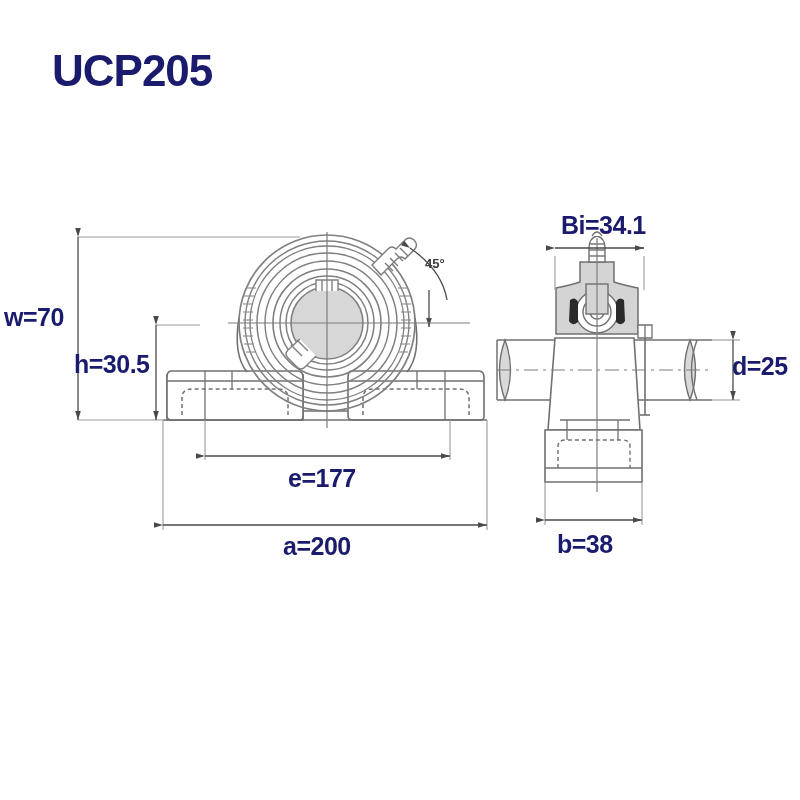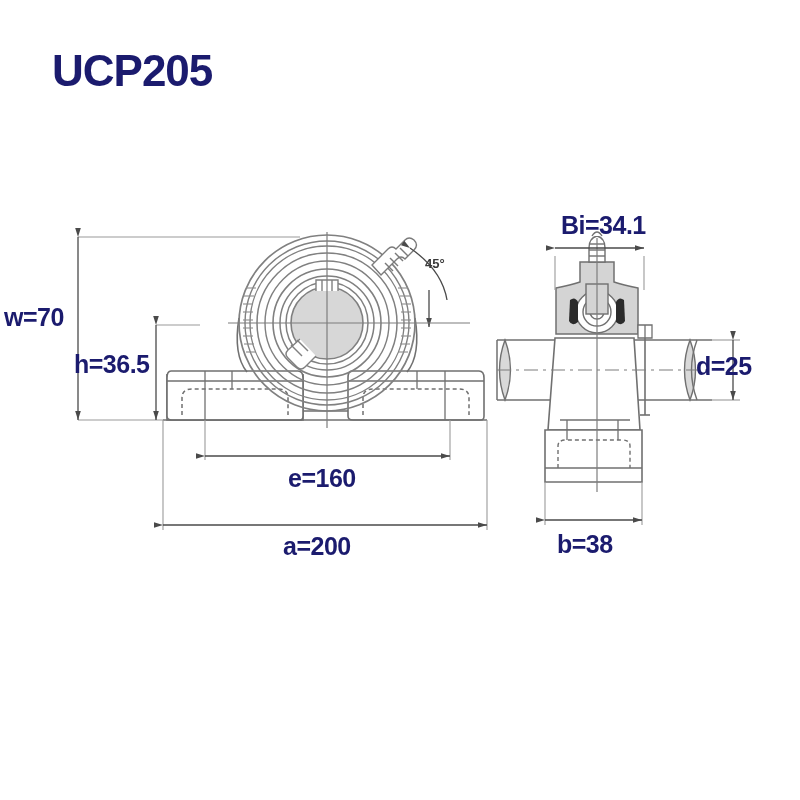--- a/index.html
+++ b/index.html
@@ -41,21 +41,21 @@
     top: 607px;
     font-size: 38px;
     letter-spacing: 0px;
   }
   .dim-label { font-size: 25px; text-align: center; }
   #label-w  { left: 4px;   top: 303px; }
   #label-h  { left: 74px;  top: 350px; }
   #label-e  { left: 288px; top: 464px; }
   #label-a  { left: 283px; top: 532px; }
   #label-bi { left: 561px; top: 211px; }
-  #label-d  { left: 696px; top: 352px; }
+  #label-d  { left: 732px; top: 352px; }
   #label-b  { left: 557px; top: 530px; }
   #label-45 { left: 425px; top: 256px; font-size: 13px; letter-spacing: 0; }
   svg { position: absolute; left: 0; top: 0; }
 </style>
 </head>
 <body>
 
 <div id="sheet">
 
   <svg width="800" height="800" viewBox="0 0 800 800">
@@ -273,22 +273,22 @@
       </g>
       <g stroke="#4a4a4a" stroke-width="1.3">
         <line x1="545" y1="520" x2="642" y2="520" marker-start="url(#arrL)" marker-end="url(#arrR)"></line>
       </g>
     </g>
   </svg>
 
   <div class="txt" id="title-text">UCP205</div>
 
   <div class="txt dim-label" id="label-w">w=70</div>
-  <div class="txt dim-label" id="label-h">h=36.5</div>
-  <div class="txt dim-label" id="label-e">e=160</div>
+  <div class="txt dim-label" id="label-h">h=30.5</div>
+  <div class="txt dim-label" id="label-e">e=177</div>
   <div class="txt dim-label" id="label-a">a=200</div>
   <div class="txt dim-label" id="label-bi">Bi=34.1</div>
   <div class="txt dim-label" id="label-d">d=25</div>
   <div class="txt dim-label" id="label-b">b=38</div>
   <div class="txt" id="label-45" style="color:#3a3a3a;">45°</div>
 
 
 </div>
 
 </body></html>

